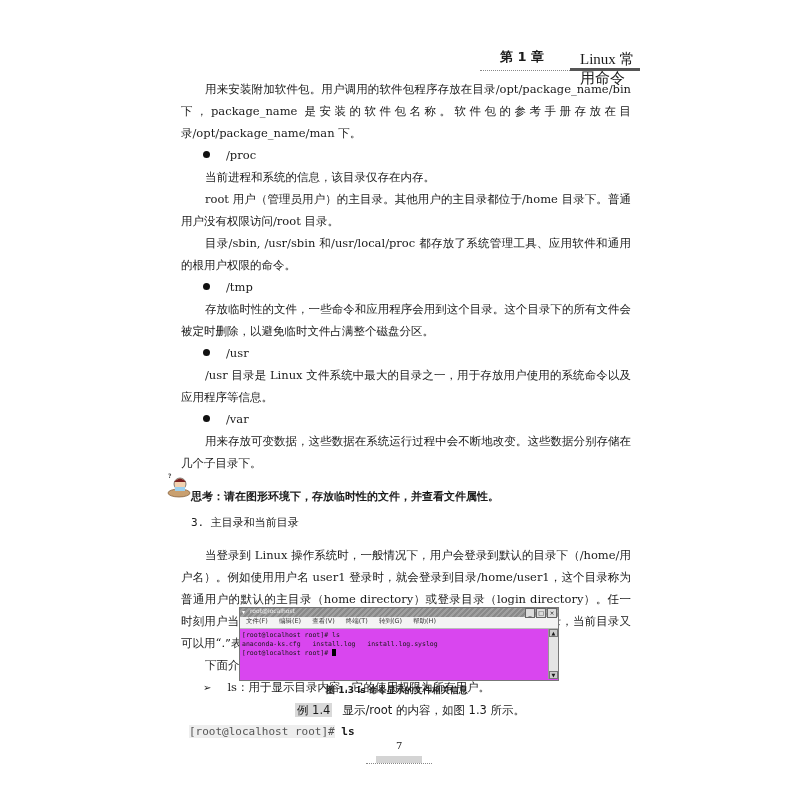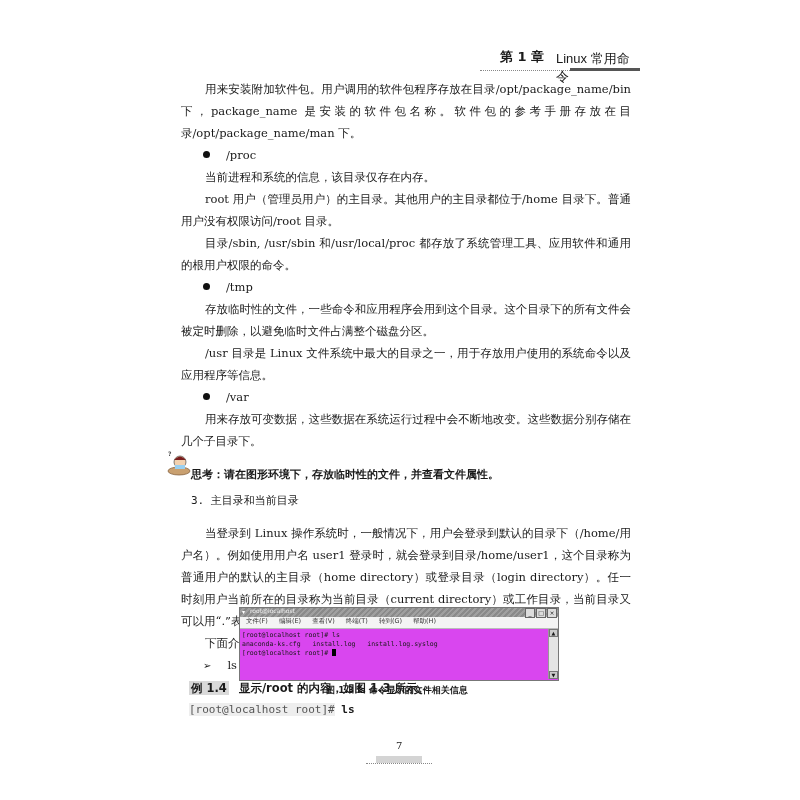--- a/index.html
+++ b/index.html
@@ -1,33 +1,33 @@
 <!DOCTYPE html>
 <html><head>
 <meta charset="utf-8">
 <style>
   html, body { margin:0; padding:0; background:#ffffff; }
   body { width:800px; height:800px; position:relative; overflow:hidden;
          font-family:"DejaVu Serif","Liberation Serif",serif; color:#1a1a1a; }
   .header { position:absolute; top:48px; left:480px; width:160px; height:22px; }
   .chapter { position:absolute; left:20px; top:0; font-family:"DejaVu Sans",sans-serif; font-weight:bold; font-size:13px; }
-  .chapter-title { position:absolute; left:76px; top:2px; font-family:Liberation Sans, sans-serif; font-size:13px; }
+  .chapter-title { position:absolute; left:100px; top:2px; font-family:Liberation Serif, serif; font-size:15px; }
   .hdr-dots { position:absolute; left:0; top:22px; width:90px; border-top:1px dotted #888; }
   .hdr-bar { position:absolute; left:90px; top:20px; width:70px; height:3px; background:#555; }
   .content { position:absolute; left:181px; top:78px; width:450px; font-size:11.5px; line-height:22px; }
   .p { margin:0; text-indent:24px; text-align:justify; }
   .bullet { margin:0; padding-left:22px; }
   .bullet .dot { display:inline-block; width:7px; height:7px; border-radius:50%; background:#111; margin-right:16px; vertical-align:1px; }
   .think { position:relative; margin:4px 0 0 -14px; height:26px; font-family:"DejaVu Sans",sans-serif; font-weight:bold; font-size:11px; }
   .think .icon { position:absolute; left:0; top:-6px; width:24px; height:26px; }
   .think .txt { position:absolute; left:24px; top:8px; }
   .section { margin:8px 0 10px 10px; font-family:"DejaVu Sans Mono",monospace; font-size:11px; }
   .arrow { padding-left:22px; margin:0; }
   .arrow .a { margin-right:16px; font-size:10px; }
-  .example { margin:0; padding-left:8px; font-family:"DejaVu Sans",sans-serif; font-size:11.5px; font-weight:bold; }
+  .example { margin:0; padding-left:8px; font-family:"DejaVu Sans",sans-serif; font-size:11.5px; font-weight:normal;text-align:center; }
   .example .lbl { background:#d9d9d9; padding:0 2px; margin-right:10px; }
   .cmd { margin:0; padding-left:8px; font-family:"DejaVu Sans Mono",monospace; font-size:11px; }
   .cmd .prompt { background:#eeeeee; color:#555; }
   .term { position:absolute; left:239px; top:607px; width:318px; height:72px; border:1px solid #777; background:#d946ef; }
   .term .titlebar { height:9px; background:repeating-linear-gradient(135deg,#8a8a8a 0 2px,#a0a0a0 2px 4px); position:relative; }
   .term .titlebar .ttl { position:absolute; left:10px; top:-1px; font-size:6px; color:#eee; font-family:"DejaVu Sans",sans-serif; }
   .term .titlebar .menu-ic { position:absolute; left:2px; top:0px; font-size:6px; color:#fff; }
   .term .wbtns { position:absolute; right:1px; top:0; font-size:7px; font-family:"DejaVu Sans",sans-serif; }
   .term .wbtns span { display:inline-block; width:8px; height:8px; background:#ddd; border:1px solid #666; margin-left:1px; line-height:7px; text-align:center; font-size:6px; }
   .term .menubar { height:11px; font-size:6.5px; font-family:"DejaVu Sans",sans-serif; color:#333; padding-left:6px; background:#f4f4f4; border-bottom:1px solid #bbb; }
@@ -58,20 +58,21 @@
   <p class="bullet"><span class="dot"></span><span>/proc</span></p>
   <p class="p">当前进程和系统的信息，该目录仅存在内存。</p>
 
   <p class="p">root 用户（管理员用户）的主目录。其他用户的主目录都位于/home 目录下。普通用户没有权限访问/root 目录。</p>
 
   <p class="p">目录/sbin, /usr/sbin 和/usr/local/proc 都存放了系统管理工具、应用软件和通用的根用户权限的命令。</p>
 
   <p class="bullet"><span class="dot"></span><span>/tmp</span></p>
   <p class="p">存放临时性的文件，一些命令和应用程序会用到这个目录。这个目录下的所有文件会被定时删除，以避免临时文件占满整个磁盘分区。</p>
 
+  <p class="bullet"><span class="dot"></span><span>/usr</span></p>
   <p class="p">/usr 目录是 Linux 文件系统中最大的目录之一，用于存放用户使用的系统命令以及应用程序等信息。</p>
 
   <p class="bullet"><span class="dot"></span><span>/var</span></p>
   <p class="p">用来存放可变数据，这些数据在系统运行过程中会不断地改变。这些数据分别存储在几个子目录下。</p>
 
   <div class="think">
     <svg class="icon" viewBox="0 0 24 26">
       <text x="1" y="6" font-size="6" fill="#555">?</text>
       <ellipse cx="12" cy="21" rx="11" ry="4" fill="#c9a070" stroke="#7a5530" stroke-width="0.7"></ellipse>
       <circle cx="13" cy="12" r="6" fill="#f3d2b0" stroke="#333" stroke-width="0.6"></circle>

